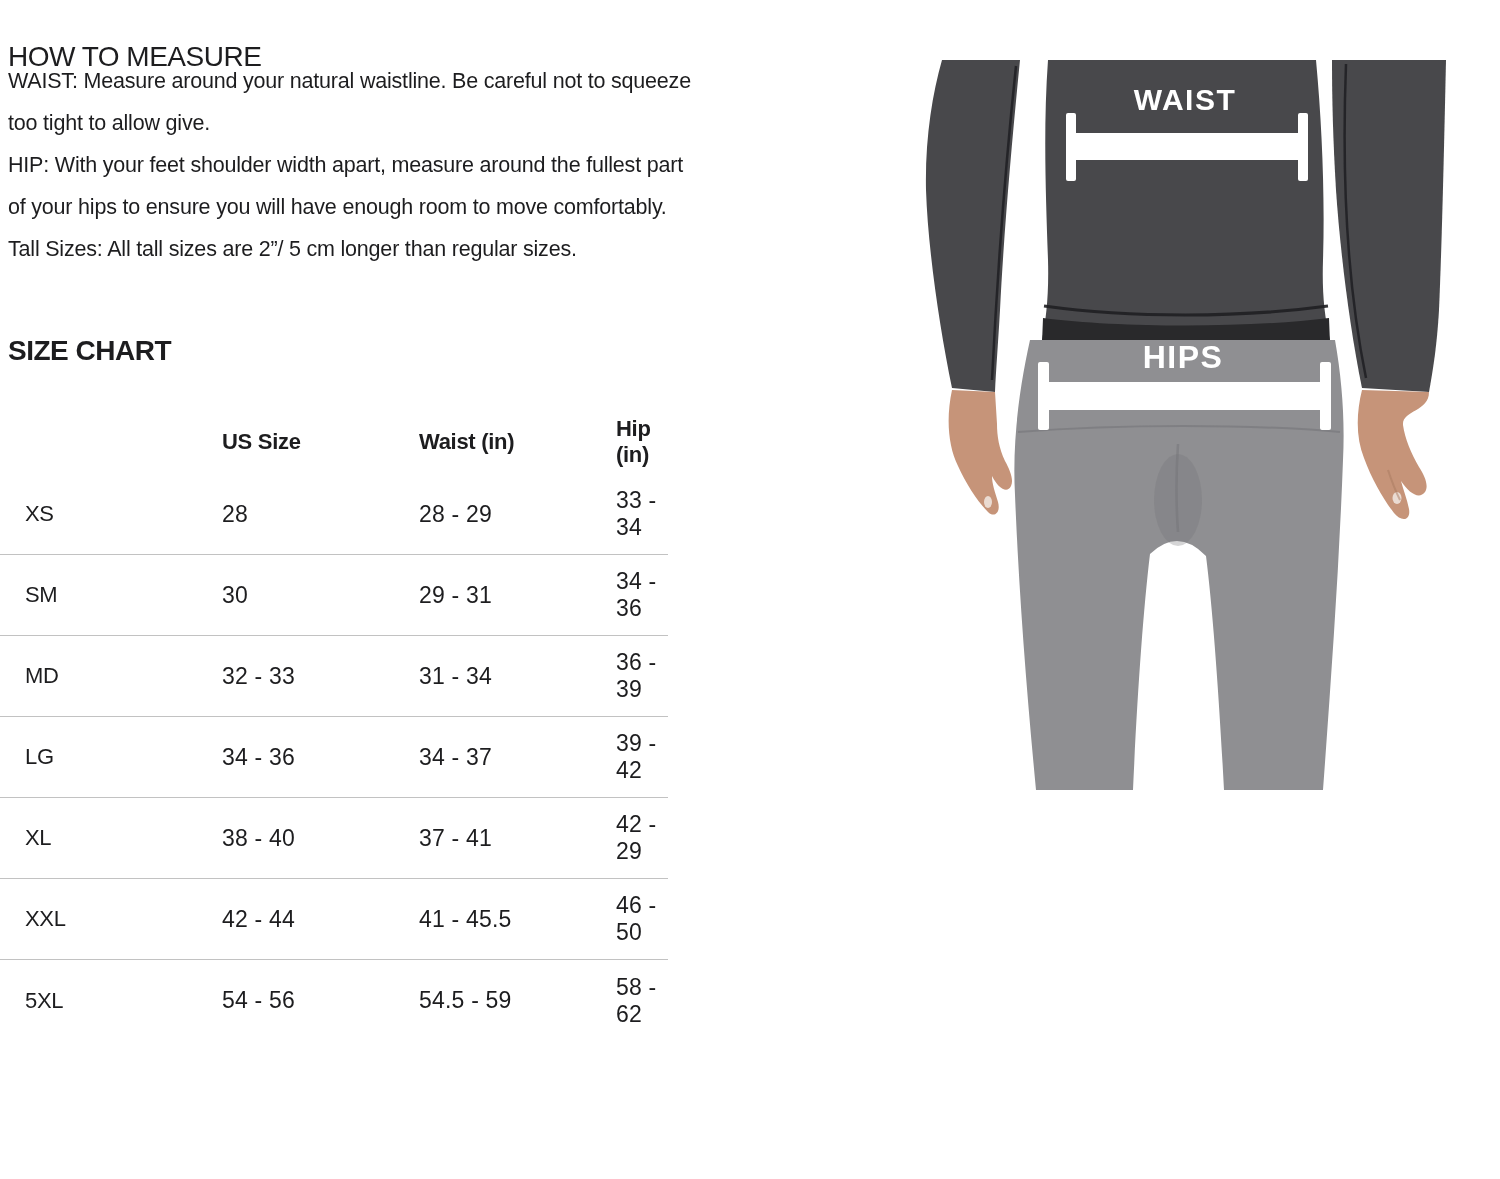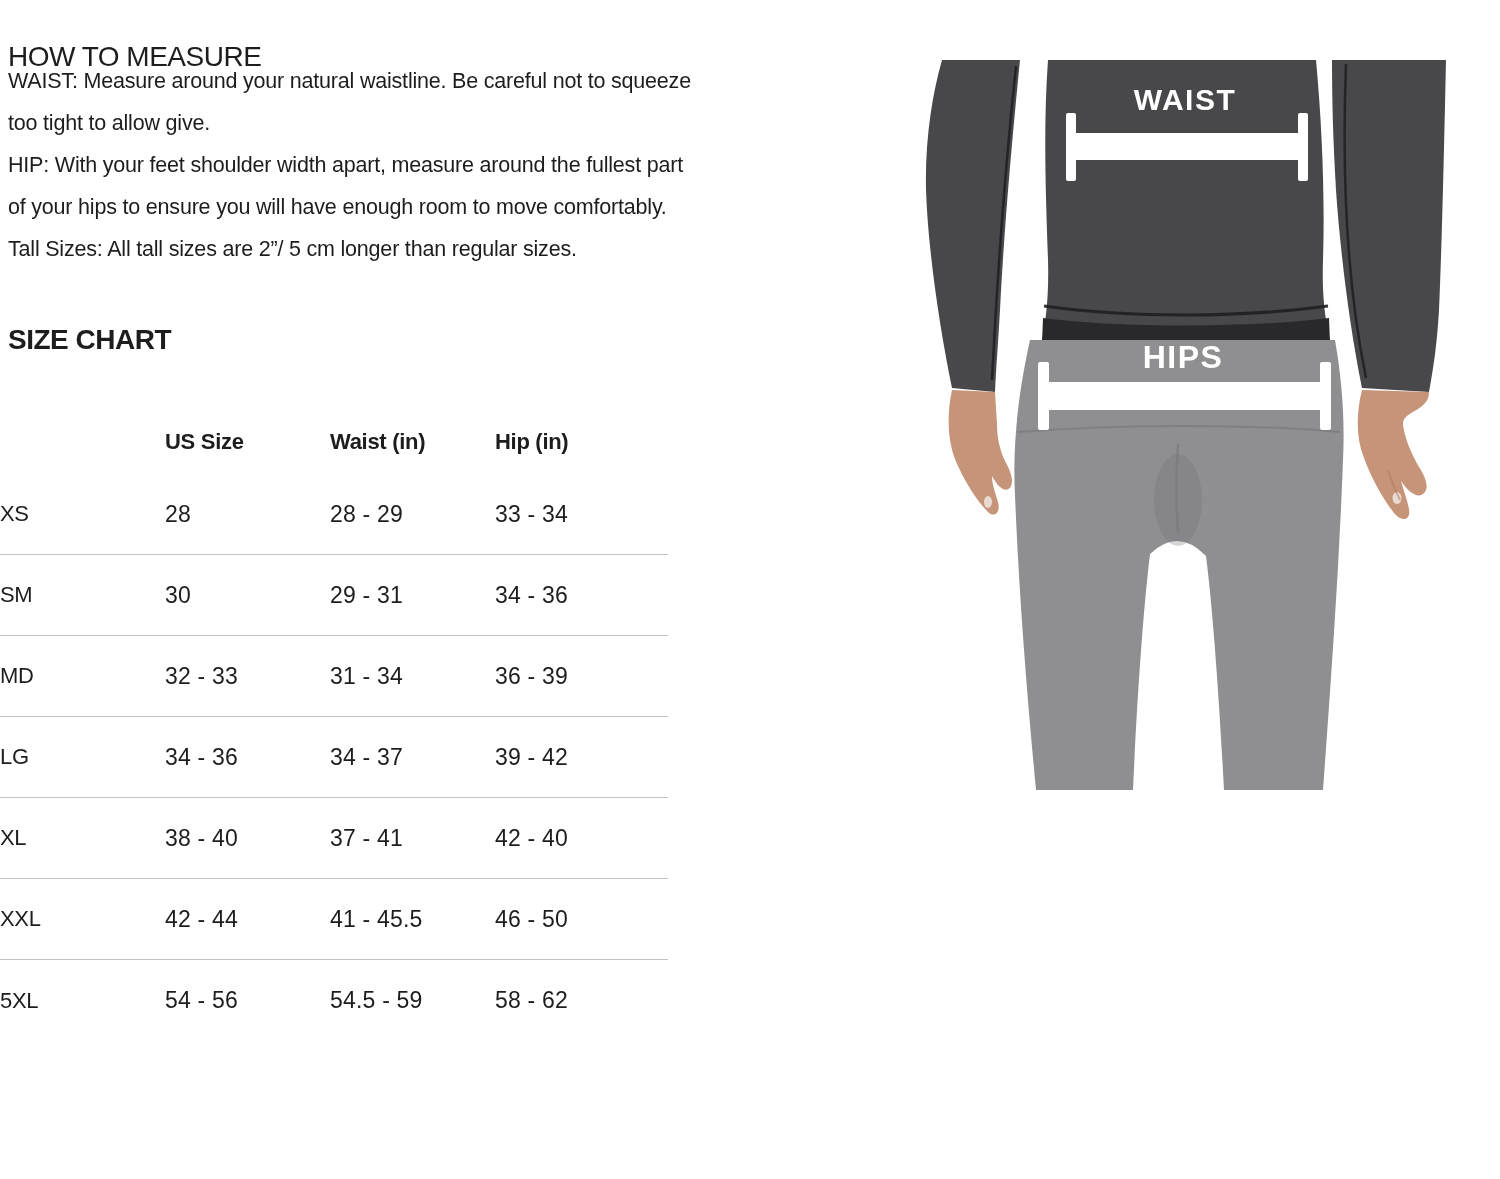--- a/index.html
+++ b/index.html
@@ -16,30 +16,32 @@
   }
   .howto-title{
     position:absolute; left:8px; top:0px;
     font-size:28px; font-weight:400; letter-spacing:-0.5px; line-height:34px;margin-top:40px;
   }
   .howto-lines{
     position:absolute; left:8px; top:60px;
     font-size:21.5px; line-height:42px; letter-spacing:-0.2px;
   }
   .sizechart-title{
-    position:absolute; left:8px; top:323px;
+    position:absolute; left:8px; top:334px;
     font-size:28px; font-weight:700; letter-spacing:-0.5px; line-height:34px;
   }
   .size-table{
     position:absolute; left:0; top:410px; width:668px;
   }
   .trow{
     display:grid;
     grid-template-columns:165px 165px 165px 1fr;
+    padding-left:25px;
     align-items:center;
+    gap:32px;
   }
   .trow.thead{
     height:64px; font-weight:700; font-size:22px; letter-spacing:-0.3px;
   }
   .trow.tdata{
     height:81px; font-size:23px; letter-spacing:0.2px;
     border-bottom:1.5px solid var(--divider);
   }
   .trow.tdata:last-child{ border-bottom:none; }
   .trow.tdata .c0{ font-weight:400; font-size:22px; letter-spacing:-0.3px; }
@@ -95,21 +97,21 @@
   <div class="trow tdata">
     <span class="c0">LG</span>
     <span class="c1">34 - 36</span>
     <span class="c2">34 - 37</span>
     <span class="c3">39 - 42</span>
   </div>
   <div class="trow tdata">
     <span class="c0">XL</span>
     <span class="c1">38 - 40</span>
     <span class="c2">37 - 41</span>
-    <span class="c3">42 - 40</span>
+    <span class="c3">42 - 29</span>
   </div>
   <div class="trow tdata">
     <span class="c0">XXL</span>
     <span class="c1">42 - 44</span>
     <span class="c2">41 - 45.5</span>
     <span class="c3">46 - 50</span>
   </div>
   <div class="trow tdata">
     <span class="c0">5XL</span>
     <span class="c1">54 - 56</span>

